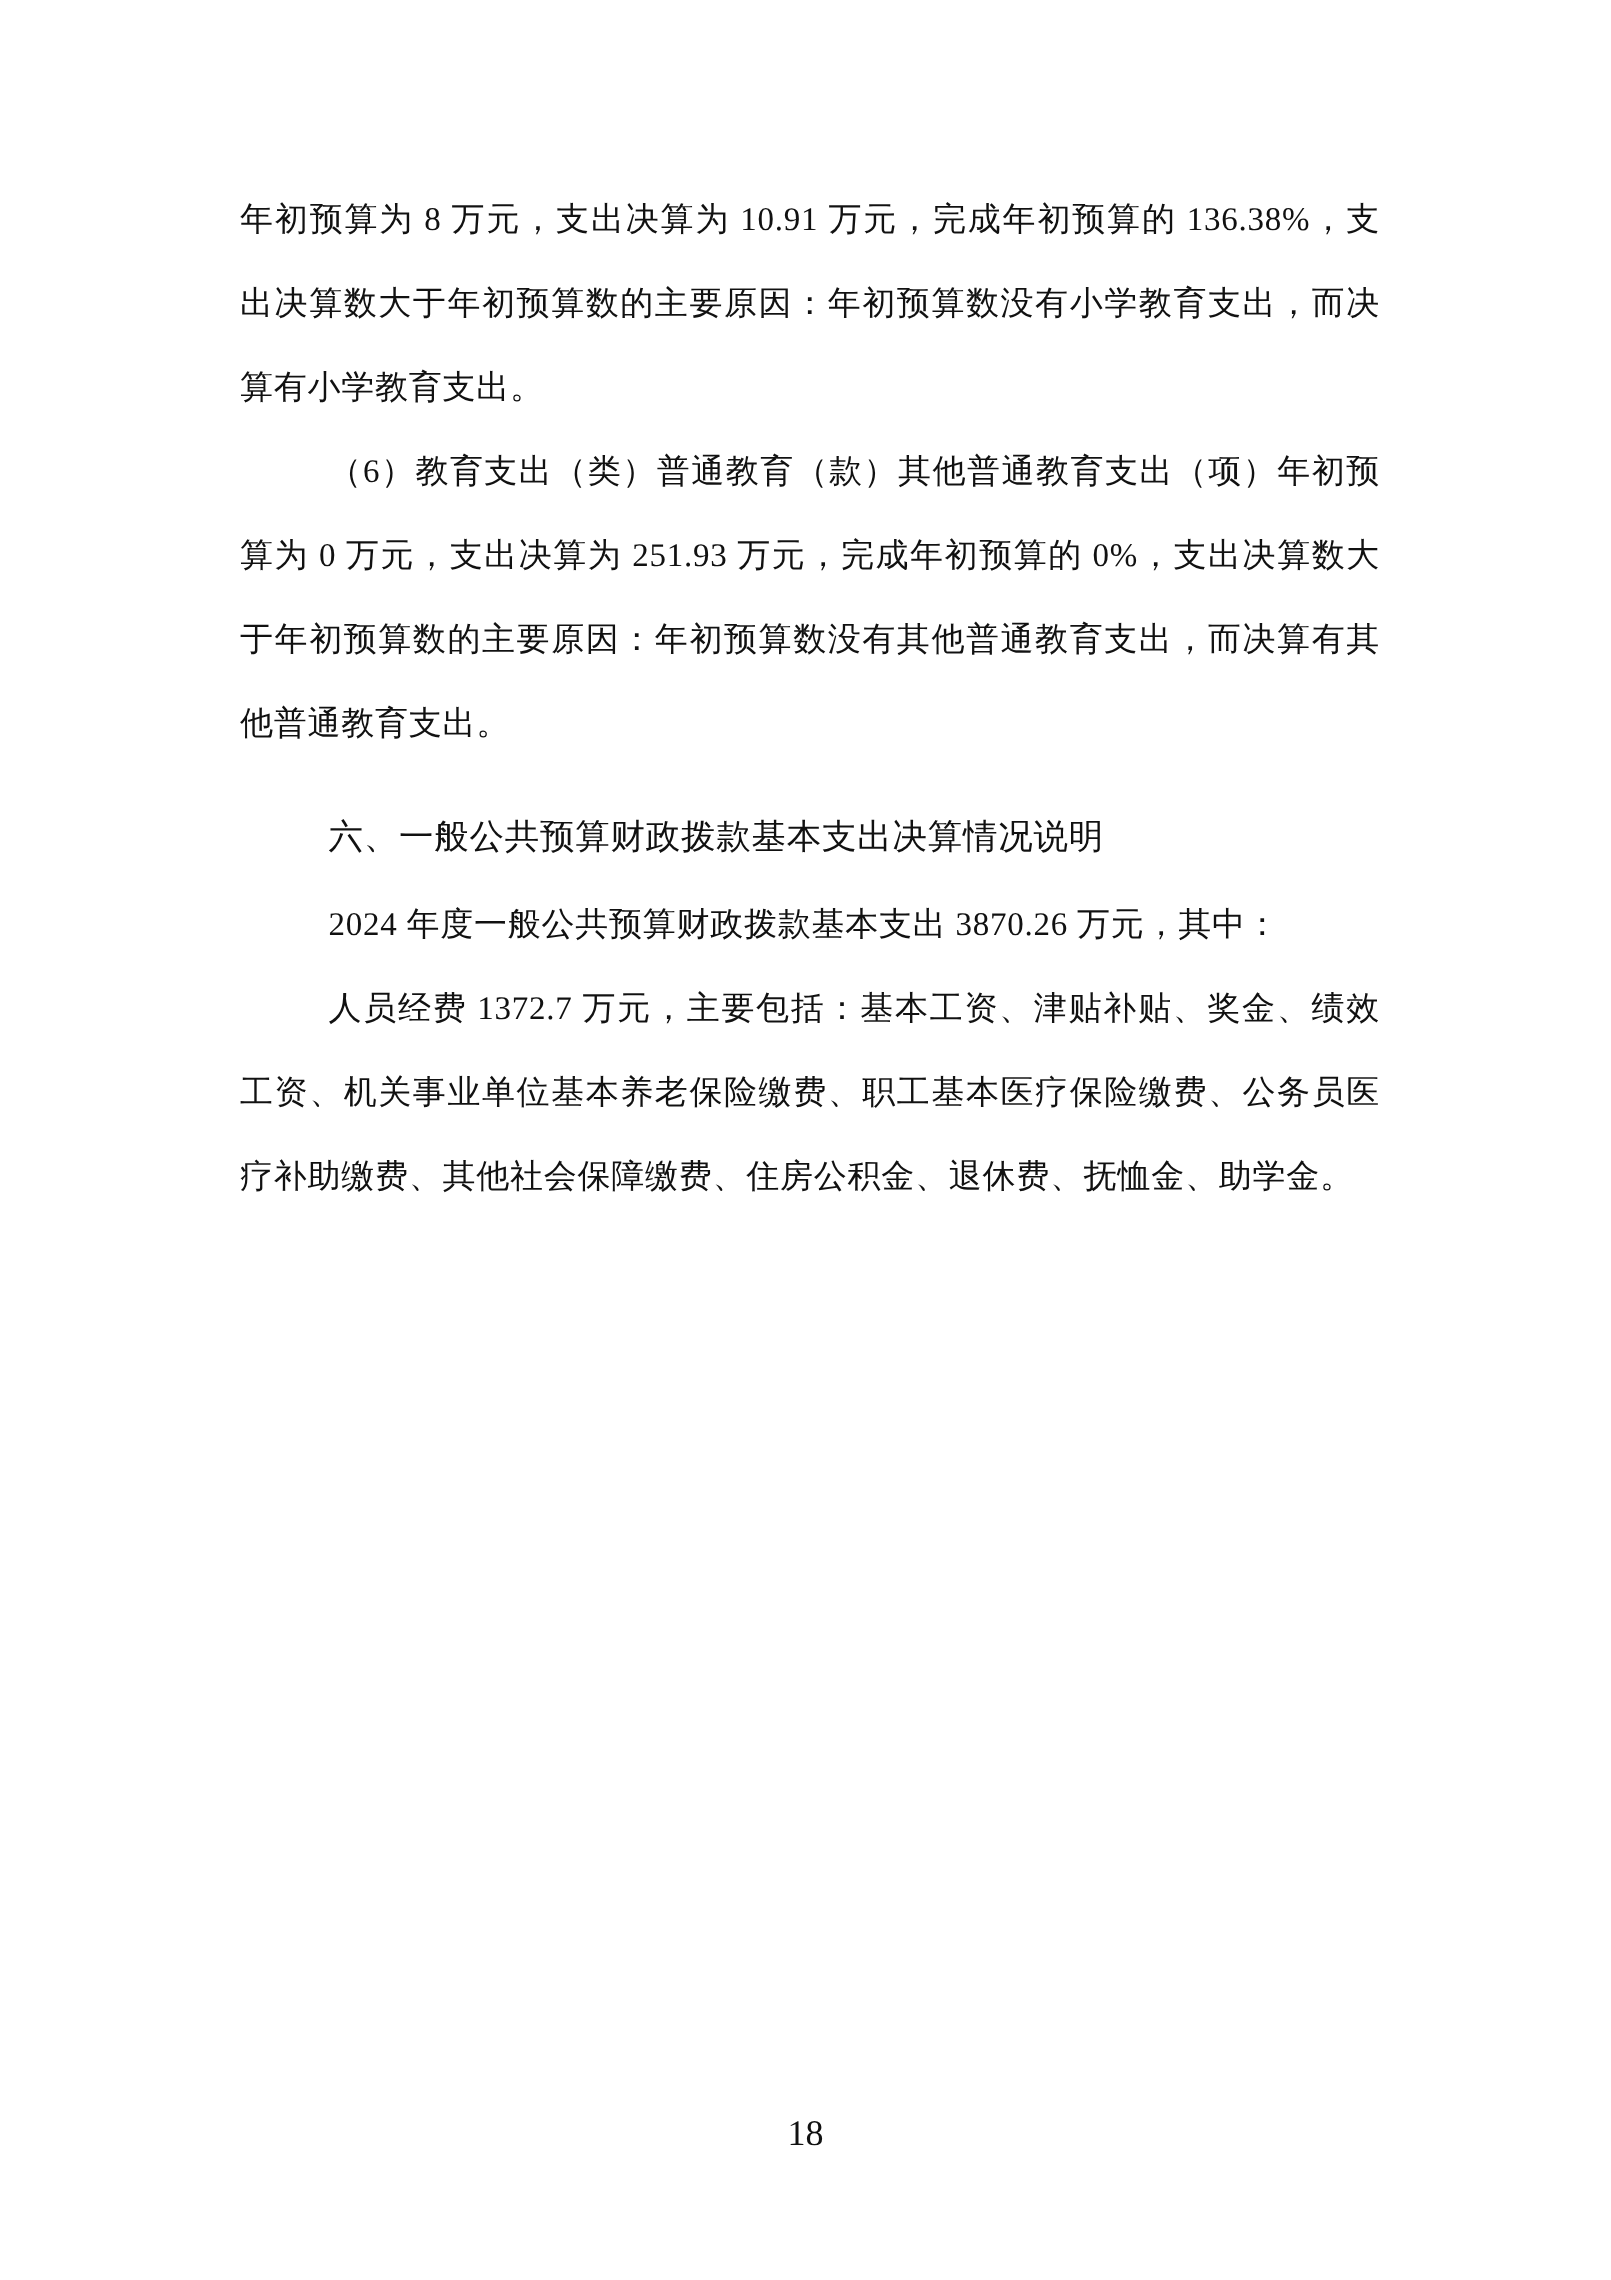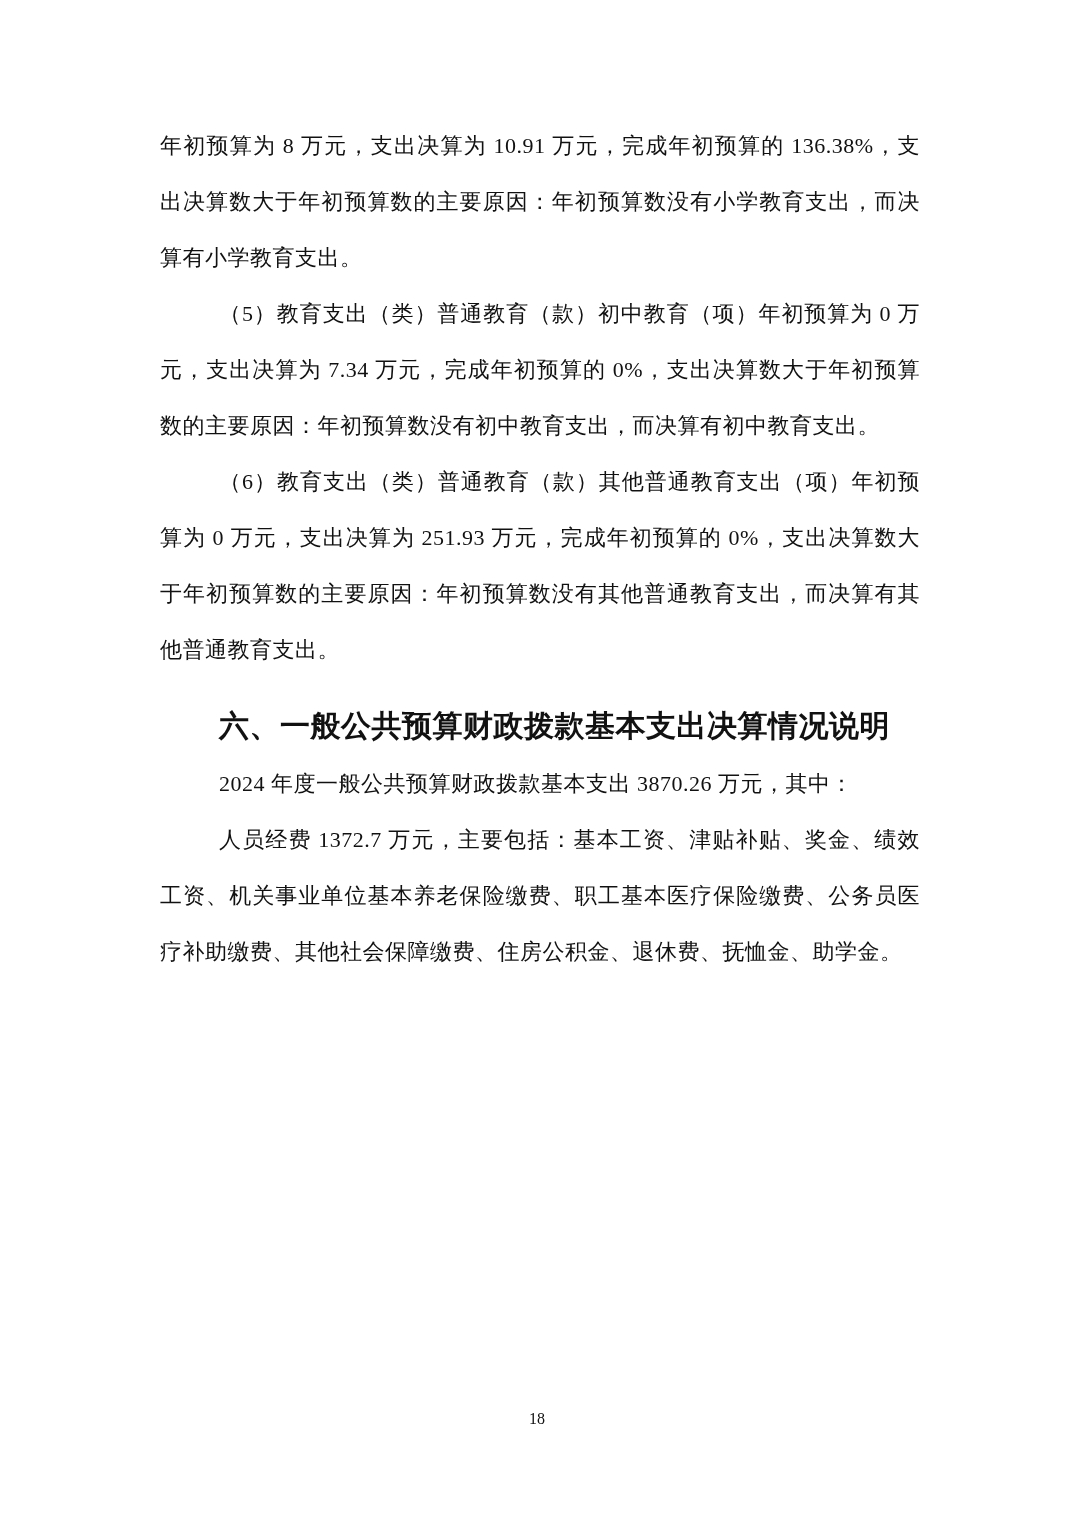--- a/index.html
+++ b/index.html
@@ -32,50 +32,49 @@
     letter-spacing: 0.5px;
     margin: 0;
     text-indent: 0;
     white-space: pre-wrap;
     word-break: break-all;
   }
   .para.indent {
     text-indent: 59px;
   }
   .heading {
-    font-size: 30px;
+    font-size: 23px;
     line-height: 60px;
-    font-weight: bold;
+    font-weight: normal;
     margin: 0;
     text-indent: 59px;
     letter-spacing: 0.5px;
     white-space: pre-wrap;
   }
   .gap-heading { height: 18px; }
   .page-number {
     position: absolute;
     left: 0;
     right: 0;
     top: 1410px;
     text-align: center;
-    font-size: 16px;
+    font-size: 24px;
     font-family: "Liberation Serif", "DejaVu Serif", serif;
     color: #111111;
   }
 </style>
 </head>
 <body>
 
 <div class="page">
 
   <div class="content">
 
     <p class="para">年初预算为 8 万元，支出决算为 10.91 万元，完成年初预算的 136.38%，支出决算数大于年初预算数的主要原因：年初预算数没有小学教育支出，而决算有小学教育支出。</p>
 
-    <p class="para indent">（5）教育支出（类）普通教育（款）初中教育（项）年初预算为 0 万元，支出决算为 7.34 万元，完成年初预算的 0%，支出决算数大于年初预算数的主要原因：年初预算数没有初中教育支出，而决算有初中教育支出。</p>
 
     <p class="para indent">（6）教育支出（类）普通教育（款）其他普通教育支出（项）年初预算为 0 万元，支出决算为 251.93 万元，完成年初预算的 0%，支出决算数大于年初预算数的主要原因：年初预算数没有其他普通教育支出，而决算有其他普通教育支出。</p>
 
     <div class="gap-heading"></div>
 
     <p class="heading">六、一般公共预算财政拨款基本支出决算情况说明</p>
 
     <p class="para indent">2024 年度一般公共预算财政拨款基本支出 3870.26 万元，其中：</p>
 
     <p class="para indent">人员经费 1372.7 万元，主要包括：基本工资、津贴补贴、奖金、绩效工资、机关事业单位基本养老保险缴费、职工基本医疗保险缴费、公务员医疗补助缴费、其他社会保障缴费、住房公积金、退休费、抚恤金、助学金。</p>

